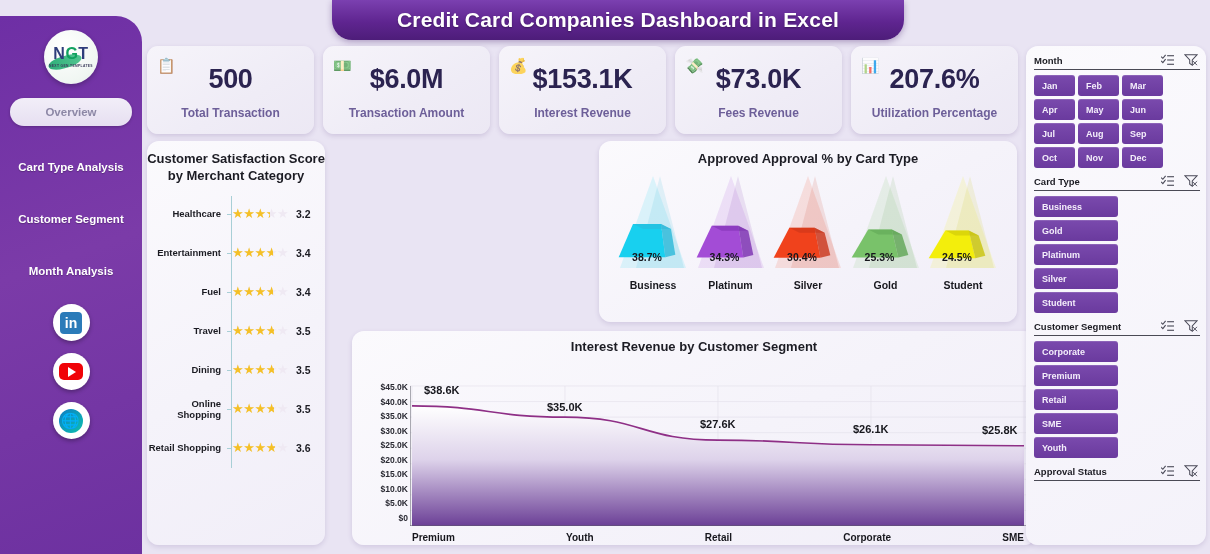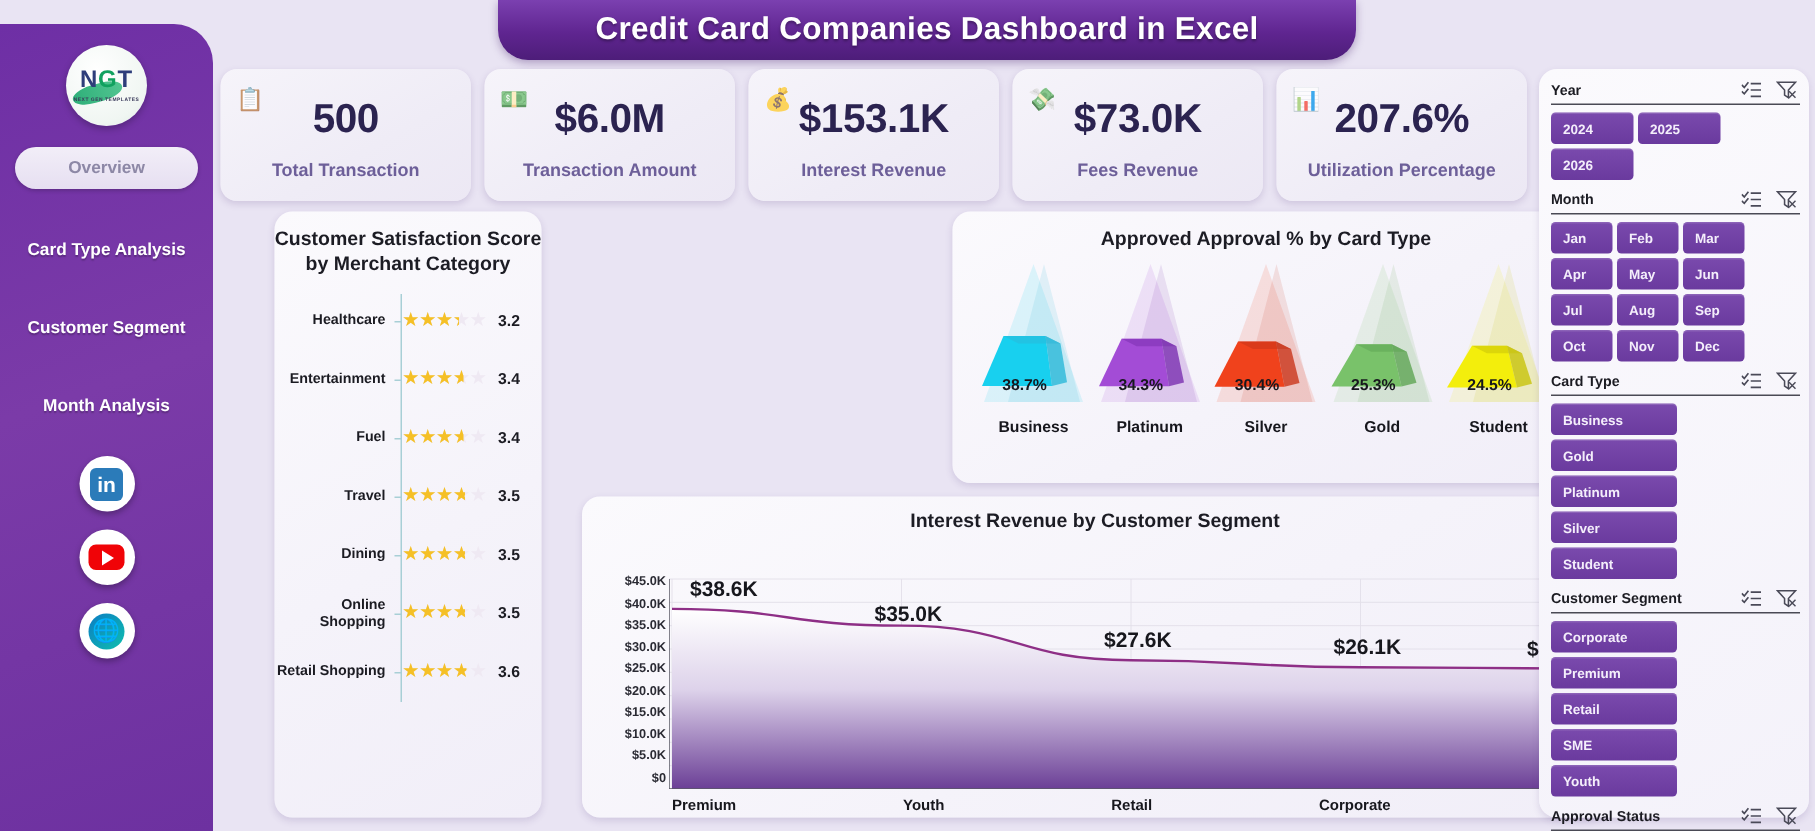--- a/index.html
+++ b/index.html
@@ -111,21 +111,20 @@
     font-size: 27px; font-weight: bold; color: #2b2350;
     letter-spacing: -.3px; margin-top: 4px;
   }
   .kpi-label { font-size: 12px; font-weight: bold; color: #6d5f99; margin-top: 11px; }
 
   
   .panel {
     position: absolute; border-radius: 12px;
     background: linear-gradient(150deg, #fbfafd 0%, #f5f3fa 55%, #f1eef8 100%);
     box-shadow: 0 2px 5px rgba(90,60,130,.16);
-    margin-left: 36px;
   }
   .panel-title {
     text-align: center; font-size: 13px; font-weight: bold; color: #1c1c24;
     padding-top: 9px; line-height: 17px;
   }
 
   
   #sat-panel { left: 147px; top: 141px; width: 178px; height: 404px; }
   .sat-list { margin-top: 10px; position: relative; }
   .sat-axis {
@@ -204,21 +203,21 @@
     text-align: right;
   }
   .y-ticks span { font-size: 8.5px; font-weight: bold; color: #2a2a33; line-height: 9px; }
   .x-ticks {
     position: absolute; left: 60px; top: 176px; width: 612px;
     display: flex; justify-content: space-between;
   }
   .x-ticks span { font-size: 10px; font-weight: bold; color: #17171d; }
   .area-svg { position: absolute; left: 58px; top: 24px; }
   .dlabel {
-    position: absolute; font-size: 14px; font-weight: bold; color: #17171d; white-space: nowrap;
+    position: absolute; font-size: 11px; font-weight: bold; color: #17171d; white-space: nowrap;
   }
 
   
   #filters {
     position: absolute; left: 1026px; top: 46px; width: 180px; height: 499px;
     border-radius: 12px;
     background: linear-gradient(150deg, #fbfafd 0%, #f4f2fa 100%);
     box-shadow: 0 2px 5px rgba(90,60,130,.16);
     padding: 8px 6px 0 8px;
   }
@@ -488,44 +487,20 @@
           <span>Retail</span>
           <span>Corporate</span>
           <span>SME</span>
         </div>
     </div>
   </div>
 
   <div id="filters">
       <div class="slicer">
         <div class="slicer-head">
-          <div class="slicer-title">Year</div>
-          <div class="slicer-icons">
-            <svg class="ic" viewBox="0 0 16 14">
-              <path d="M0 3l2 2 3.2-4" stroke="#4a4a58" stroke-width="1.3" fill="none"></path>
-              <path d="M0 8l2 2 3.2-4" stroke="#4a4a58" stroke-width="1.3" fill="none"></path>
-              <line x1="7" y1="2" x2="15" y2="2" stroke="#4a4a58" stroke-width="1.3"></line>
-              <line x1="7" y1="7" x2="15" y2="7" stroke="#4a4a58" stroke-width="1.3"></line>
-              <line x1="7" y1="12" x2="15" y2="12" stroke="#4a4a58" stroke-width="1.3"></line>
-            </svg>
-            <svg class="ic" viewBox="0 0 16 14">
-              <path d="M1 1h14l-5.5 6v6l-3-2V7z" fill="none" stroke="#4a4a58" stroke-width="1.2"></path>
-              <path d="M10 8l5 5M15 8l-5 5" stroke="#4a4a58" stroke-width="1.1"></path>
-            </svg>
-          </div>
-        </div>
-        <div class="slicer-rule"></div>
-        <div class="chips">
-          <div class="chip w3">2024</div>
-          <div class="chip w3">2025</div>
-          <div class="chip w3">2026</div>
-        </div>
-      </div>
-      <div class="slicer">
-        <div class="slicer-head">
           <div class="slicer-title">Month</div>
           <div class="slicer-icons">
             <svg class="ic" viewBox="0 0 16 14">
               <path d="M0 3l2 2 3.2-4" stroke="#4a4a58" stroke-width="1.3" fill="none"></path>
               <path d="M0 8l2 2 3.2-4" stroke="#4a4a58" stroke-width="1.3" fill="none"></path>
               <line x1="7" y1="2" x2="15" y2="2" stroke="#4a4a58" stroke-width="1.3"></line>
               <line x1="7" y1="7" x2="15" y2="7" stroke="#4a4a58" stroke-width="1.3"></line>
               <line x1="7" y1="12" x2="15" y2="12" stroke="#4a4a58" stroke-width="1.3"></line>
             </svg>
             <svg class="ic" viewBox="0 0 16 14">

